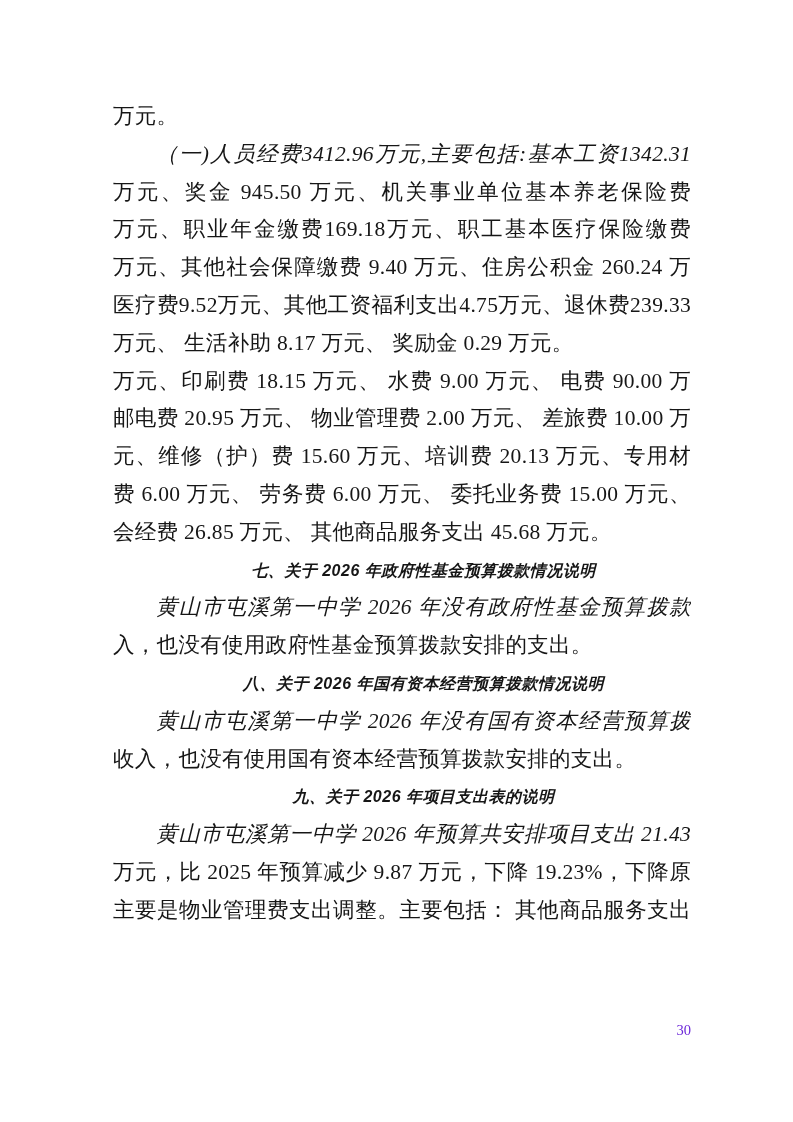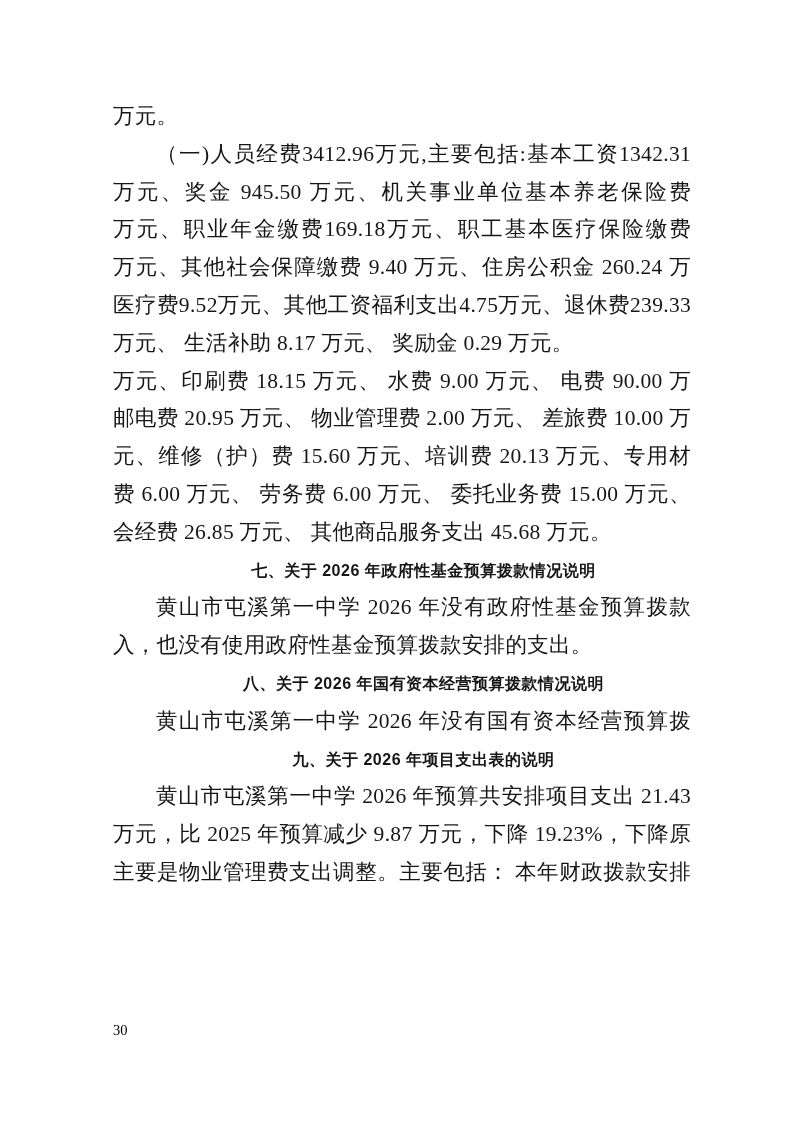--- a/index.html
+++ b/index.html
@@ -29,36 +29,37 @@
     overflow: hidden;
     text-align: left;
     letter-spacing: 0.3px;
   }
   .j {
     text-align: justify;
     text-align-last: justify;
   }
   .ind {
     text-indent: 43px;
+    font-style: italic;
   }
   .hd {
     font-family: "Liberation Sans", "DejaVu Sans", sans-serif;
     font-weight: bold;
     font-size: 16px;
     letter-spacing: 0.5px;
     text-align: center;
   }
   .page-num {
     position: absolute;
     left: 113px;
     top: 1022px;
     width: 578px;
-    text-align: left;
+    text-align: right;
     font-size: 14.5px;
-    color: #000000;
+    color: #6d28d9;
   }
 </style>
 </head>
 <body>
 
 <div class="page">
   <div class="text-block">
 
     <div>
       <div class="ln">万元。</div>
@@ -77,25 +78,26 @@
 
     <div>
       <div class="ln ind hd">七、关于 2026 年政府性基金预算拨款情况说明</div>
       <div class="ln ind j">黄山市屯溪第一中学 2026 年没有政府性基金预算拨款收</div>
       <div class="ln">入，也没有使用政府性基金预算拨款安排的支出。</div>
     </div>
 
     <div>
       <div class="ln ind hd">八、关于 2026 年国有资本经营预算拨款情况说明</div>
       <div class="ln ind j">黄山市屯溪第一中学 2026 年没有国有资本经营预算拨款</div>
+      <div class="ln">收入，也没有使用国有资本经营预算拨款安排的支出。</div>
     </div>
 
     <div>
       <div class="ln ind hd">九、关于 2026 年项目支出表的说明</div>
       <div class="ln ind j">黄山市屯溪第一中学 2026 年预算共安排项目支出 21.43</div>
       <div class="ln j">万元，比 2025 年预算减少 9.87 万元，下降 19.23%，下降原因</div>
-      <div class="ln j">主要是物业管理费支出调整。主要包括： 本年财政拨款安排</div>
+      <div class="ln j">主要是物业管理费支出调整。主要包括： 其他商品服务支出</div>
     </div>
 
   </div>
 
   <div class="page-num">30</div>
 </div>
 
 </body></html>

